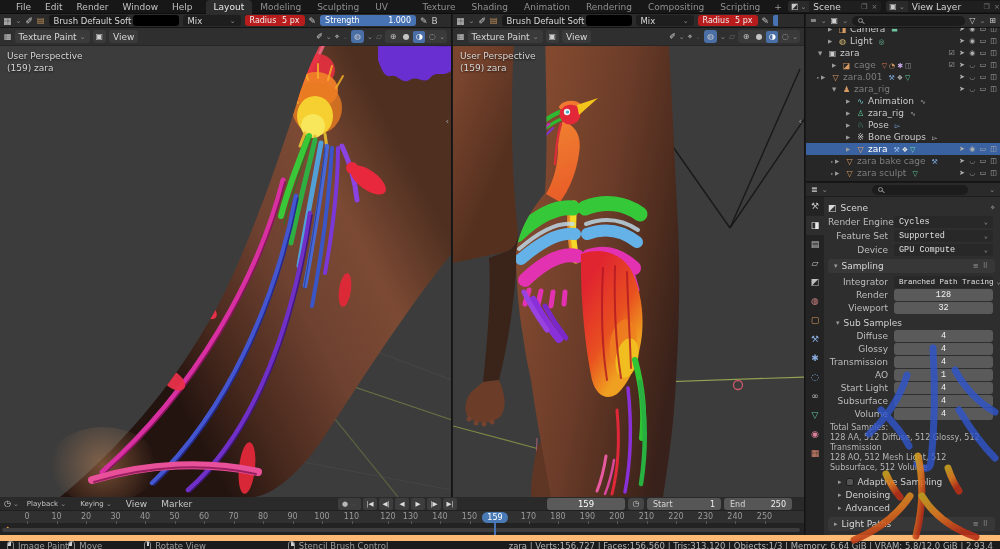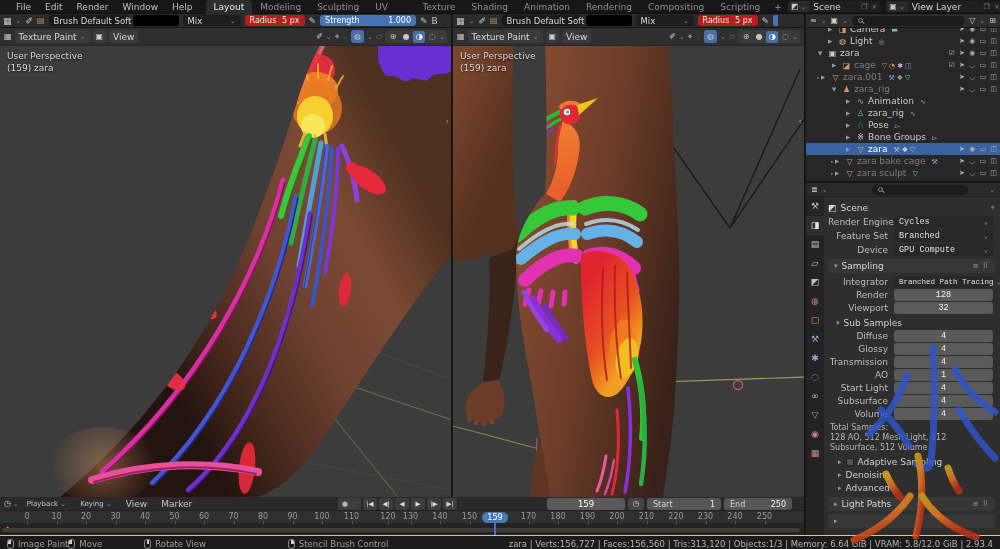--- a/index.html
+++ b/index.html
@@ -114,21 +114,21 @@
   .se-pill .sl { color:#d8d8d8; margin-right:8px; }
   .tl-ruler { position:absolute; left:0; top:14px; right:0; height:13px; background:#303030; border-bottom:1px solid #222; }
   .tl-tick { position:absolute; top:1px; width:20px; text-align:center; color:#9a9a9a; font-size:8px; }
   .tl-tick::after { content:""; position:absolute; left:50%; bottom:-3px; width:1px; height:3px; background:#555; }
   .cf-badge { position:absolute; top:1px; left:482px; width:26px; height:11px; background:#4a7ab5; border-radius:6px; text-align:center; line-height:11px; color:#fff; font-size:8px; }
   .playhead { position:absolute; left:494px; top:26px; width:2px; height:12px; background:#4772b3; }
   .tl-track { position:absolute; left:0; top:27px; right:0; height:11px; background:#232323; }
   .tl-scroll { position:absolute; left:2px; right:4px; top:4px; height:4px; background:#3d3d3d; border-radius:2px; }
   .kf { position:absolute; left:5px; top:1px; color:#d89a40; font-size:7px; }
   
-  #statusbar { left:0; top:535px; width:1000px; height:14px; background:#1b1b1b; display:flex; align-items:flex-end; padding:0 7px; color:#9f9f9f; font-size:8.5px; border-top:1px solid #fdba74; }
+  #statusbar { left:0; top:535px; width:1000px; height:14px; background:#1b1b1b; display:flex; align-items:flex-start; padding:0 7px; color:#9f9f9f; font-size:8.5px; border-top:6px solid #fdba74; }
   .sb-hint { display:flex; align-items:center; }
   .sb-hint:nth-of-type(2) { }
   .sb-hint:nth-of-type(3) { margin-left:42px; }
   .sb-hint:nth-of-type(4) { margin-left:82px; }
   .mouse { width:7px; height:10px; border:1px solid #8a8a8a; border-radius:3px; position:relative; display:inline-block; margin-right:4px; }
   .mb { position:absolute; top:0; width:3px; height:4px; background:#cfcfcf; }
   .mb-l .mb { left:0; border-radius:2px 0 0 0; }
   .mb-m .mb { left:2px; width:2px; }
   .mb-r .mb { right:0; border-radius:0 2px 0 0; }
   .sb-stats { margin-left:auto; color:#b5b5b5; white-space:nowrap; }
@@ -685,21 +685,21 @@
         <div class="prow">
           <span class="plabel">Render Engine</span>
           <span class="dropdown pwidget">
             <span>Cycles</span>
           </span>
         </div>
 
         <div class="prow">
           <span class="plabel">Feature Set</span>
           <span class="dropdown pwidget">
-            <span>Branched</span>
+            <span>Supported</span>
           </span>
         </div>
 
         <div class="prow">
           <span class="plabel">Device</span>
           <span class="dropdown pwidget">
             <span>GPU Compute</span>
           </span>
         </div>
 
@@ -755,20 +755,21 @@
           <span class="pslider pwidget">4</span>
         </div>
 
         <div class="prow" style="height:12px">
           <span class="plabel">Volume</span>
           <span class="pslider pwidget">4</span>
         </div>
 
       <div class="totals">
         <div>Total Samples:</div>
+        <div>128 AA, 512 Diffuse, 512 Glossy, 512 Transmission</div>
         <div>128 AO, 512 Mesh Light, 512 Subsurface, 512 Volume</div>
       </div>
 
         <div class="crow has-chk">
           <span class="chk"></span>
           <span>Adaptive Sampling</span>
         </div>
 
         <div class="crow">
 

